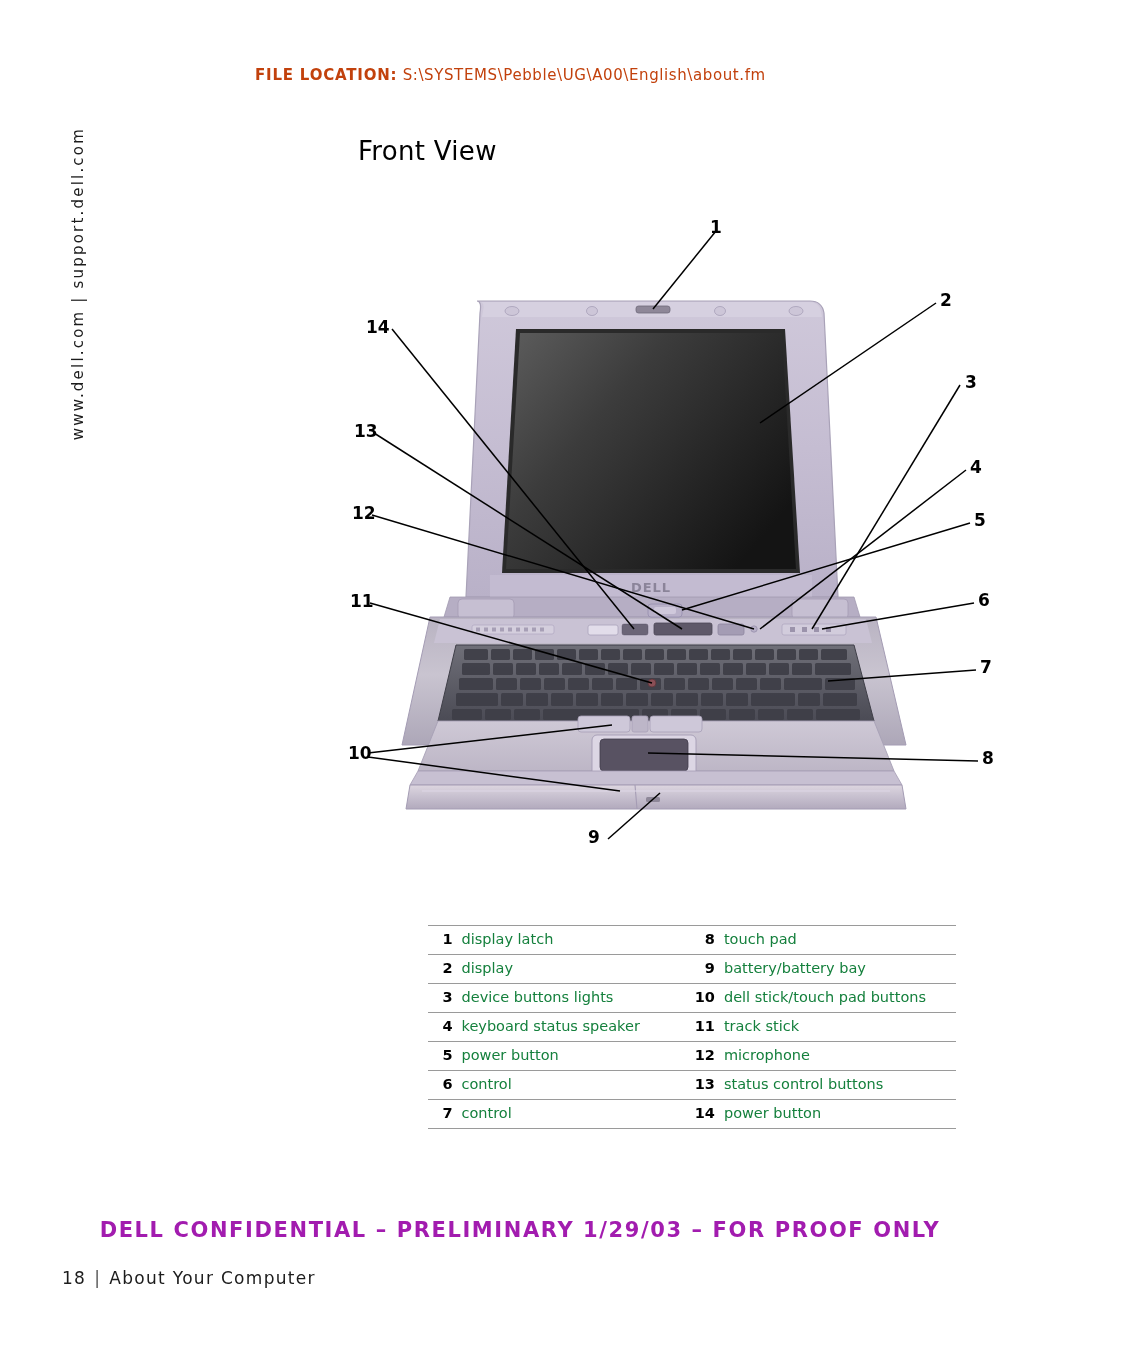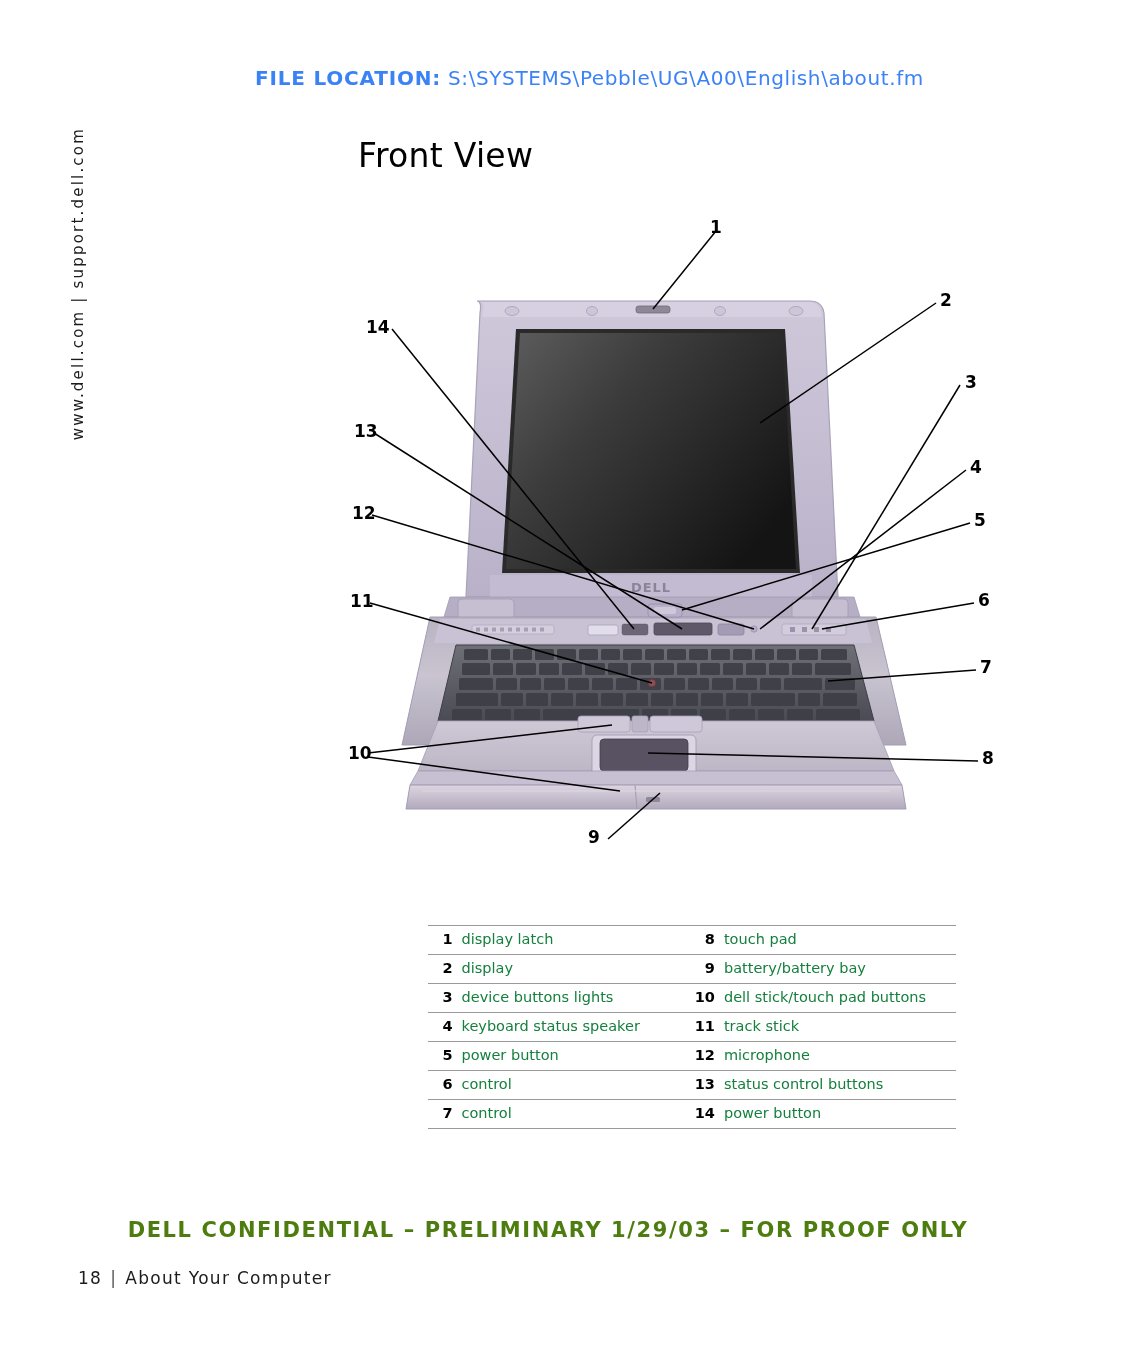--- a/index.html
+++ b/index.html
@@ -9,22 +9,22 @@
     font-family:"DejaVu Sans", sans-serif;
     position:relative;
     overflow:hidden;
   }
   .page{position:absolute;inset:0;}
 
   
   .file-location{
     position:absolute;left:255px;top:66px;
     font-family:"DejaVu Sans", sans-serif;
-    font-size:20px;letter-spacing:0.5px;
-    color:#3b82f6;white-space:nowrap;
+    font-size:15px;letter-spacing:0.5px;
+    color:#c2410c;white-space:nowrap;
   }
   .file-location .fl-label{font-weight:bold;letter-spacing:0.8px;}
   .file-location .fl-path{font-weight:normal;letter-spacing:0.6px;}
 
   
   .sidebar-url{
     position:absolute;
     left:-142px;top:338px;
     width:440px;
     transform:rotate(-90deg);
@@ -34,21 +34,21 @@
     font-size:15px;
     letter-spacing:2.2px;
     color:#1c1c1c;
     white-space:nowrap;
   }
 
   
   .page-title{
     position:absolute;left:358px;top:136px;
     font-family:"DejaVu Sans", sans-serif;
-    font-size:33px;font-weight:normal;
+    font-size:26px;font-weight:normal;
     color:#000;letter-spacing:0.3px;
   }
 
   
   .figure{position:absolute;left:330px;top:205px;width:680px;height:680px;}
   .fig-svg{position:absolute;left:0;top:0;}
 
   .callout{
     position:absolute;
     font-family:"DejaVu Sans", sans-serif;
@@ -84,25 +84,24 @@
     padding-right:6px !important;
   }
 
   
   .confidential{
     position:absolute;left:0;top:1218px;width:1040px;
     text-align:center;
     font-family:"DejaVu Sans", sans-serif;
     font-size:21px;font-weight:bold;
     letter-spacing:1.6px;
-    color:#4d7c0f;
-    padding-left:28px;
+    color:#a21caf;
   }
   .page-footer{
-    position:absolute;left:78px;top:1268px;
+    position:absolute;left:62px;top:1268px;
     font-family:"DejaVu Sans", sans-serif;
     font-size:17px;color:#1c1c1c;
     letter-spacing:1.3px;
     white-space:nowrap;
   }
   .page-footer .pf-num{font-weight:normal;}
   .page-footer .pf-sep{padding:0 8px;color:#555;}
 </style>
 </head>
 <body>

